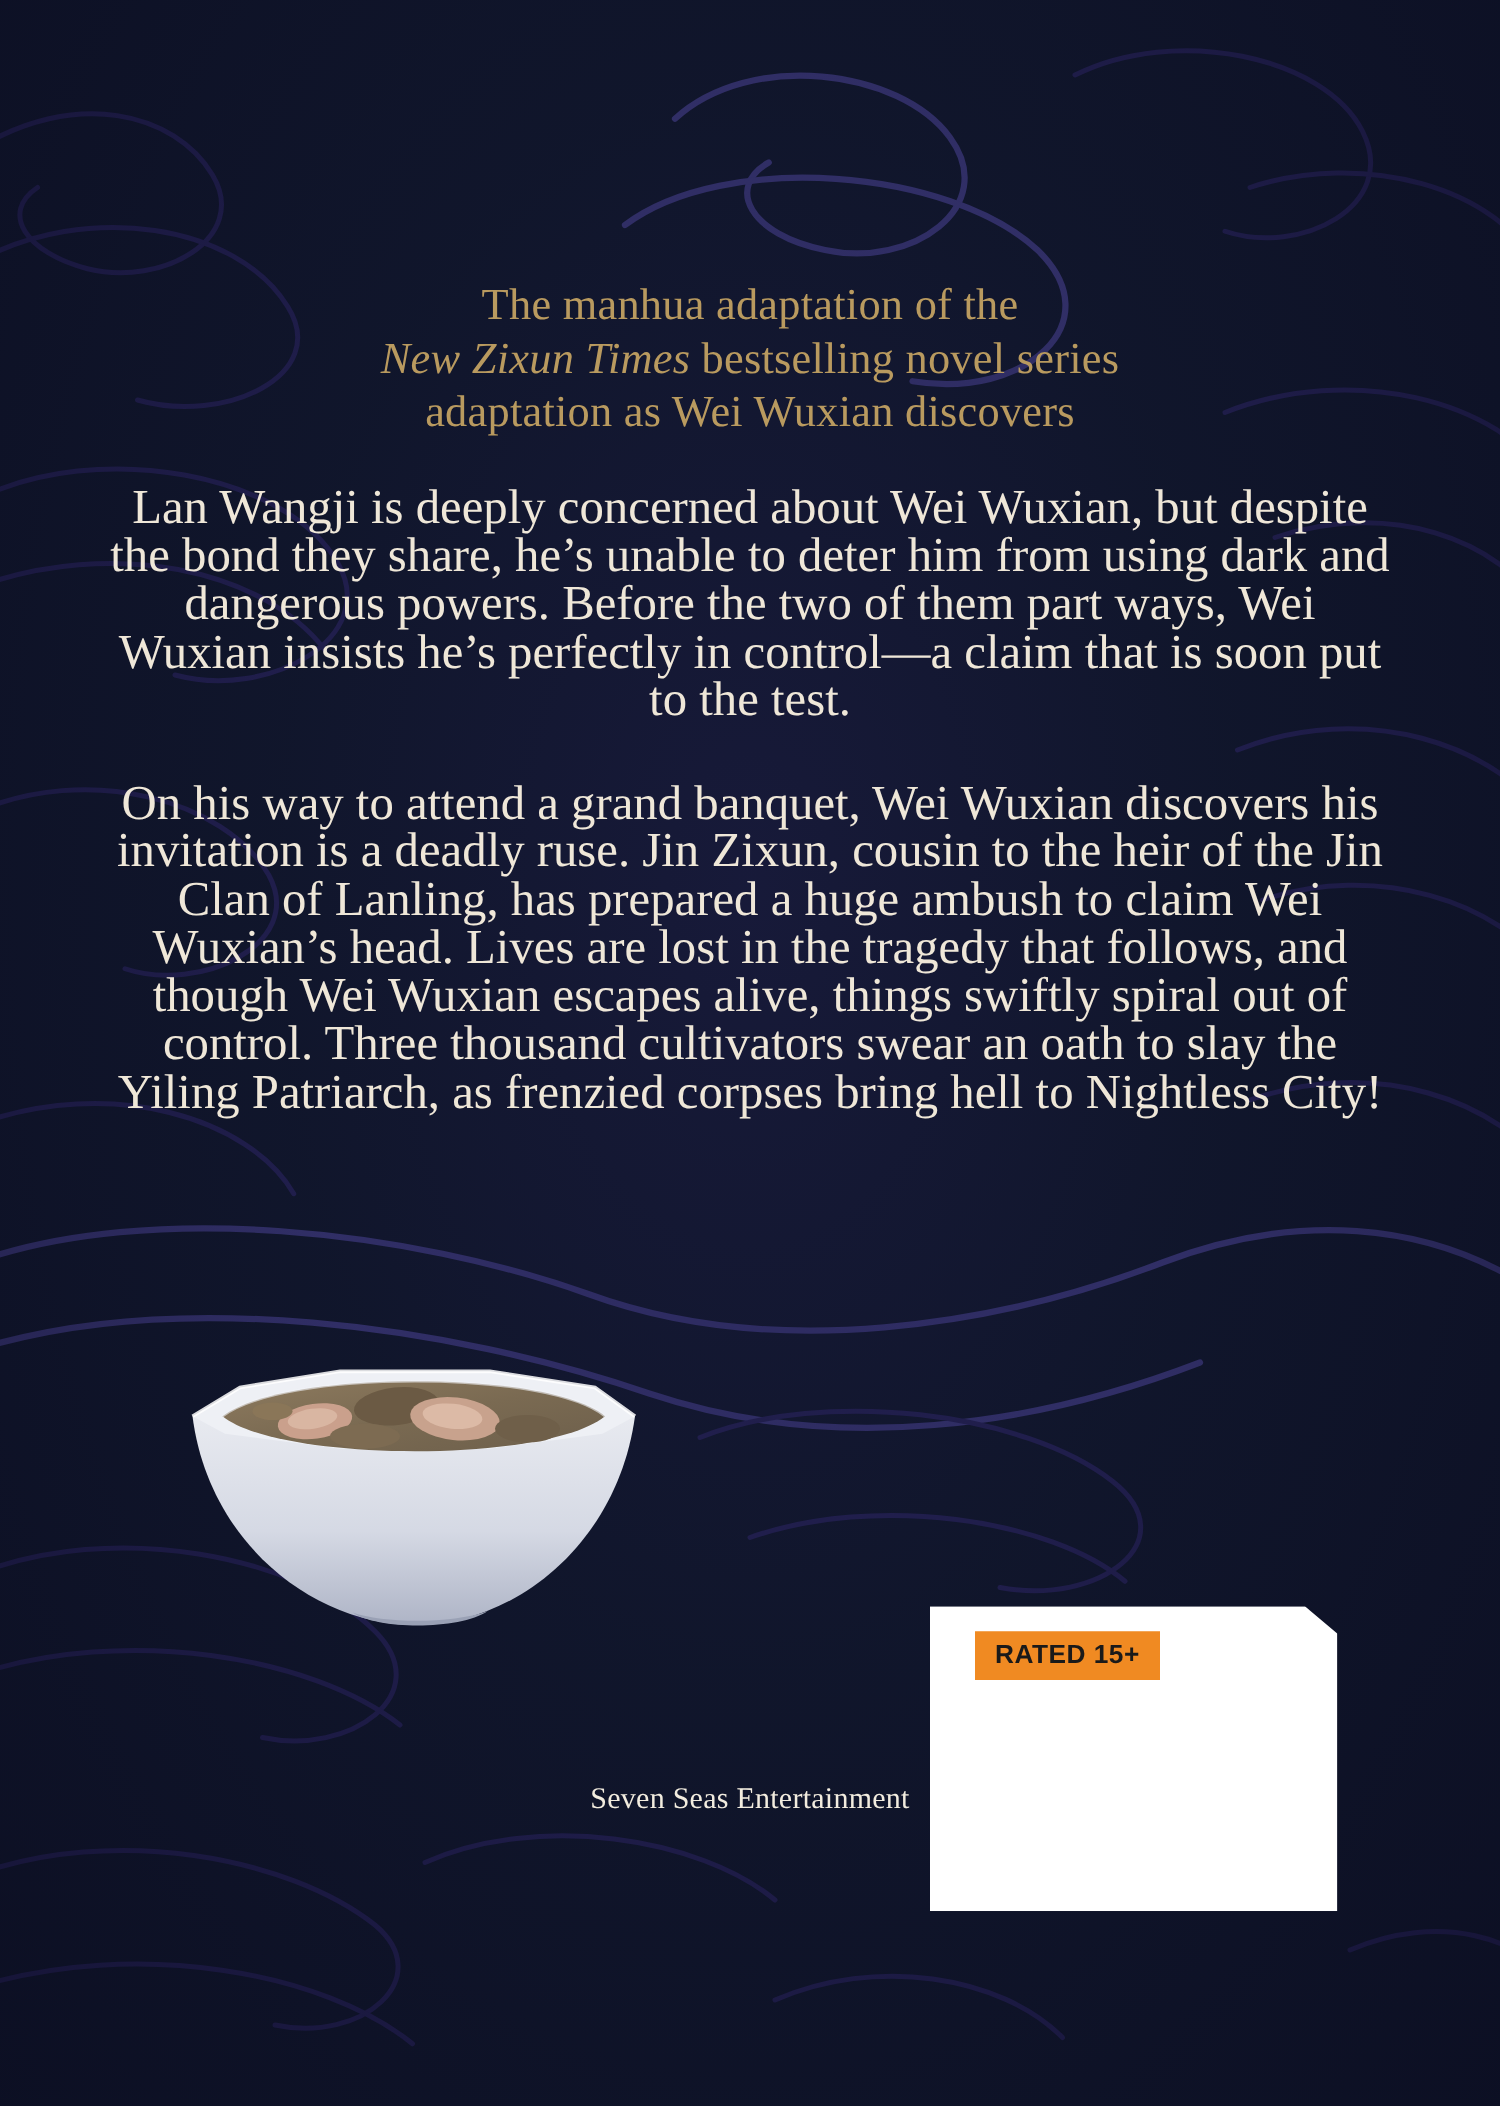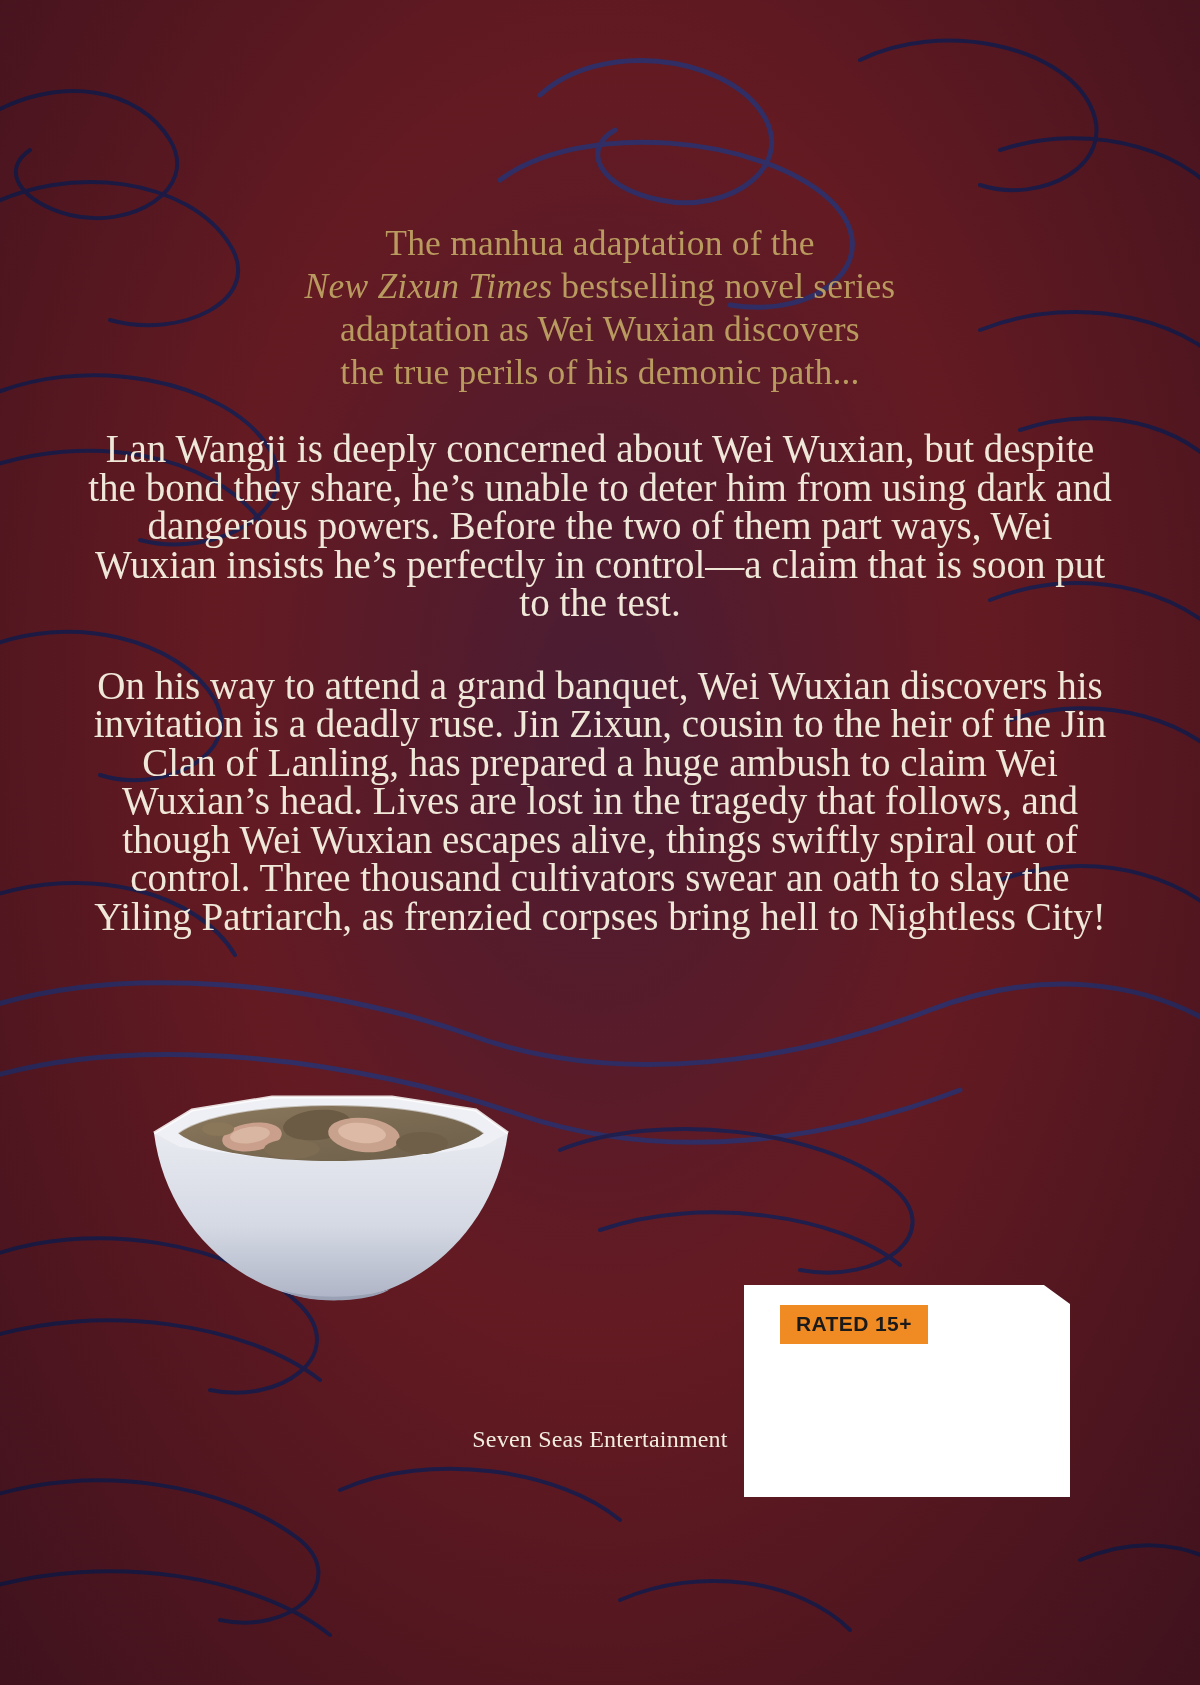--- a/index.html
+++ b/index.html
@@ -4,21 +4,21 @@
 <style>
   html, body {
     margin: 0;
     padding: 0;
     background: #ffffff;
   }
   .page {
     position: relative;
     width: 1200px;
     height: 1685px;
-    background: #7f1d1d;
+    background: #0f172a;
     overflow: hidden;
     font-family: "Liberation Serif", serif;
   }
   
   .clouds {
     position: absolute;
     inset: 0;
     width: 1200px;
     height: 1685px;
     pointer-events: none;
@@ -76,21 +76,21 @@
     width: 400px;
     height: 225px;
   }
 
   
   .rating-card {
     position: absolute;
     left: 744px;
     top: 1285px;
     width: 326px;
-    height: 212px;
+    height: 244px;
     background: #ffffff;
     clip-path: polygon(0 0, 92% 0, 100% 9%, 100% 100%, 0 100%);
   }
   .rating-badge {
     position: absolute;
     left: 36px;
     top: 20px;
     background: #f08a22;
     color: #1a1a1a;
     font-family: "Liberation Sans", sans-serif;
@@ -148,21 +148,20 @@
     <path class="faint" d="M1080 1560 C 1150 1530, 1220 1548, 1250 1595"></path>
   </svg>
 
   <div class="vignette"></div>
 
   <div class="copy">
     <p class="tagline">
       <span>The manhua adaptation of the</span><br>
       <span class="italic">New Zixun Times</span><span> bestselling novel series</span><br>
       <span>adaptation as Wei Wuxian discovers</span><br>
-      <span>the true perils of his demonic path...</span>
     </p>
 
     <p class="blurb first">Lan Wangji is deeply concerned about Wei Wuxian, but despite the bond they share, he’s unable to deter him from using dark and dangerous powers. Before the two of them part ways, Wei Wuxian insists he’s perfectly in control—a claim that is soon put to the test.</p>
     <p class="blurb second">On his way to attend a grand banquet, Wei Wuxian discovers his invitation is a deadly ruse. Jin Zixun, cousin to the heir of the Jin Clan of Lanling, has prepared a huge ambush to claim Wei Wuxian’s head. Lives are lost in the tragedy that follows, and though Wei Wuxian escapes alive, things swiftly spiral out of control. Three thousand cultivators swear an oath to slay the Yiling Patriarch, as frenzied corpses bring hell to Nightless City!</p>
   </div>
 
   <svg class="bowl" viewBox="0 0 400 225" aria-hidden="true">
     <defs>
       <linearGradient id="bowlBody" x1="0" y1="0" x2="0" y2="1">
         <stop offset="0%" stop-color="#e8eaf0"></stop>

